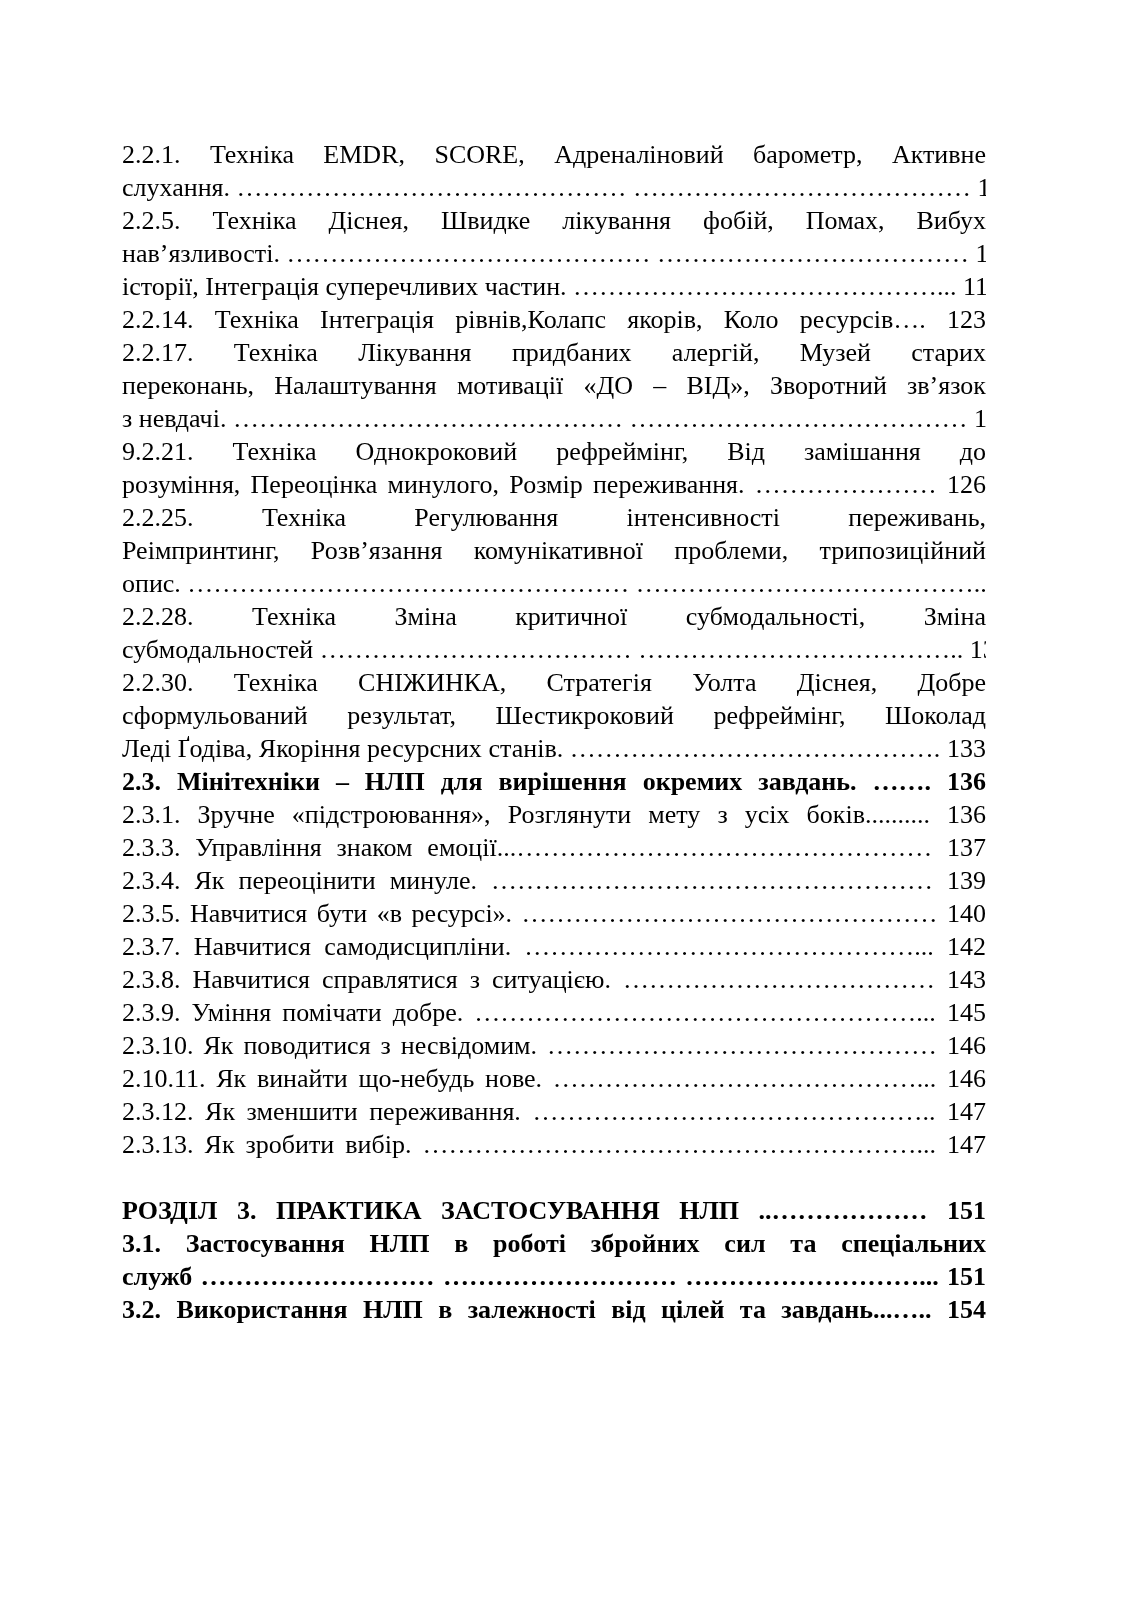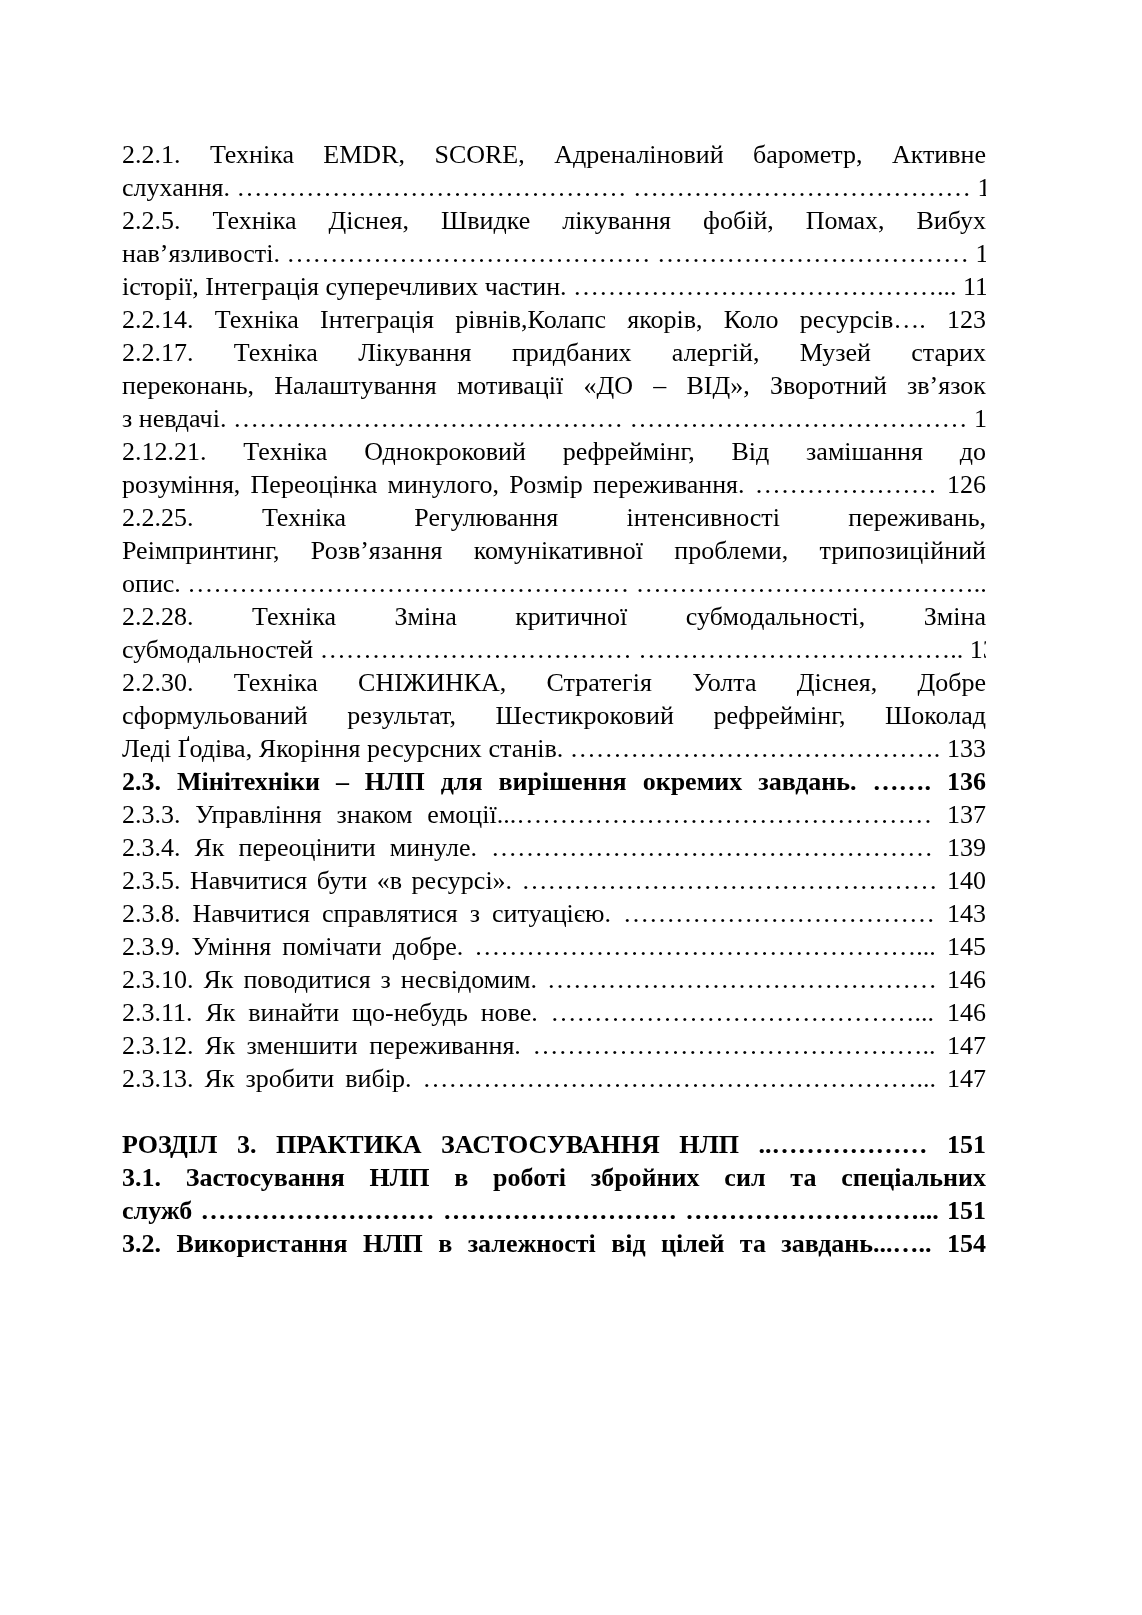--- a/index.html
+++ b/index.html
@@ -62,60 +62,66 @@
       </div>
       <div class="entry">
         <div class="line">2.2.14. Техніка Інтеграція  рівнів,Колапс якорів, Коло ресурсів…. 123</div>
       </div>
       <div class="entry">
         <div class="line">2.2.17. Техніка Лікування придбаних алергій, Музей старих</div>
         <div class="line">переконань, Налаштування мотивації «ДО – ВІД», Зворотний зв’язок</div>
         <div class="line">з невдачі. ……………………………………… ………………………………… 124</div>
       </div>
       <div class="entry">
-        <div class="line">2.12.21. Техніка Однокроковий рефреймінг, Від замішання до</div>
+        <div class="line">9.2.21. Техніка Однокроковий рефреймінг, Від замішання до</div>
         <div class="line">розуміння,  Переоцінка минулого, Розмір переживання. ………………… 126</div>
       </div>
       <div class="entry">
         <div class="line">2.2.25. Техніка Регулювання інтенсивності переживань,</div>
         <div class="line">Реімпринтинг,  Розв’язання комунікативної проблеми, трипозиційний</div>
         <div class="line">опис. …………………………………………… …………………………………... 130</div>
       </div>
       <div class="entry">
         <div class="line">2.2.28. Техніка Зміна критичної субмодальності, Зміна</div>
         <div class="line">субмодальностей ……………………………… ……………………………….. 131</div>
       </div>
       <div class="entry">
         <div class="line">2.2.30. Техніка СНІЖИНКА, Стратегія Уолта Діснея, Добре</div>
         <div class="line">сформульований результат,  Шестикроковий рефреймінг, Шоколад</div>
         <div class="line">Леді Ґодіва, Якоріння ресурсних станів. ……………………………………. 133</div>
       </div>
       <div class="entry bold">
         <div class="line">2.3. Мінітехніки – НЛП для вирішення окремих завдань. ……. 136</div>
       </div>
       <div class="entry">
+        <div class="line">2.3.1. Зручне «підстроювання», Розглянути мету з усіх боків.......... 136</div>
+      </div>
+      <div class="entry">
         <div class="line">2.3.3. Управління знаком емоції...………………………………………… 137</div>
       </div>
       <div class="entry">
         <div class="line">2.3.4. Як переоцінити минуле. …………………………………………… 139</div>
       </div>
       <div class="entry">
         <div class="line">2.3.5. Навчитися бути «в ресурсі». ………………………………………… 140</div>
+      </div>
+      <div class="entry">
+        <div class="line">2.3.7. Навчитися самодисципліни. ………………………………………... 142</div>
       </div>
       <div class="entry">
         <div class="line">2.3.8. Навчитися справлятися з ситуацією. ……………………………… 143</div>
       </div>
       <div class="entry">
         <div class="line">2.3.9. Уміння помічати добре. ……………………………………………... 145</div>
       </div>
       <div class="entry">
         <div class="line">2.3.10. Як поводитися з несвідомим. ……………………………………… 146</div>
       </div>
       <div class="entry">
-        <div class="line">2.3.11. Як винайти що-небудь нове. ……………………………………... 146</div>
+        <div class="line">2.10.11. Як винайти що-небудь нове. ……………………………………... 146</div>
       </div>
       <div class="entry">
         <div class="line">2.3.12. Як зменшити переживання. ……………………………………….. 147</div>
       </div>
       <div class="entry">
         <div class="line">2.3.13. Як зробити вибір. …………………………………………………... 147</div>
       </div>
       <div class="entry bold space-before">
         <div class="line">РОЗДІЛ 3. ПРАКТИКА ЗАСТОСУВАННЯ НЛП ..……………… 151</div>
       </div>

